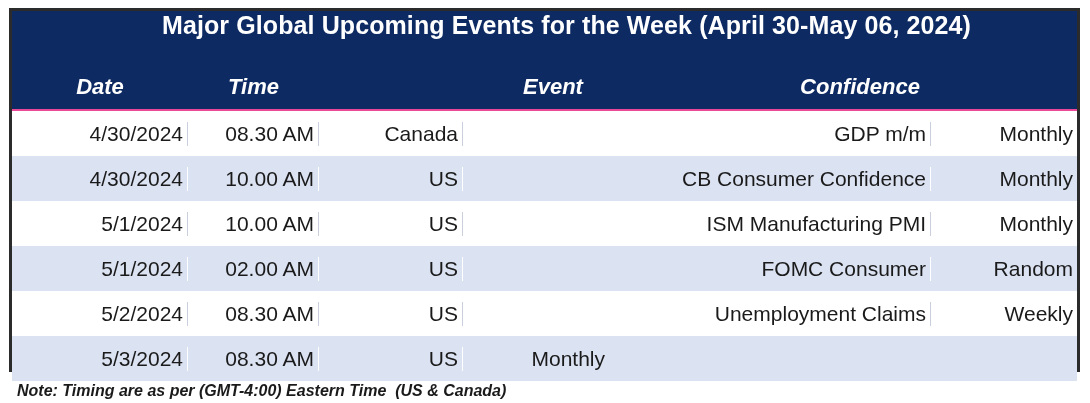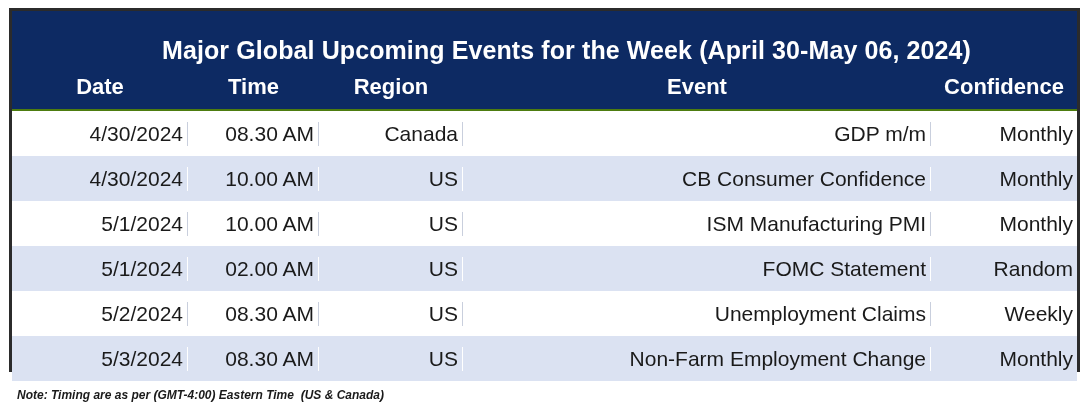--- a/index.html
+++ b/index.html
@@ -28,39 +28,40 @@
     width: 1071px;
     height: 364px;
     background: #ffffff;
   }
 
   
   .title-band {
     background: #0d2a63;
     height: 54px;
     display: flex;
-    align-items: flex-end;
+    align-items: flex-start;
     justify-content: center;
     padding-left: 44px;
   }
   .title-text {
     color: #ffffff;
     font-size: 25px;
     font-weight: bold;
     letter-spacing: 0.1px;
     white-space: nowrap;
   }
 
   
   .header-row {
     background: #0d2a63;
     height: 44px;
     display: flex;
     align-items: center;
-    border-bottom: 2px solid #4d7c0f;
+    border-bottom: 2px solid #ec4899;
+    font-style: italic;
   }
   .header-row .cell {
     color: #ffffff;
     font-size: 22px;
     font-weight: bold;
     text-align: center;
     white-space: nowrap;
     overflow: hidden;
   }
 
@@ -102,44 +103,43 @@
   }
   .row.alt .c-date,
   .row.alt .c-time,
   .row.alt .c-region,
   .row.alt .c-event {
     border-right: 1px solid #ffffff;
   }
 
   
   .footnote {
-    margin-top: 16px;
+    margin-top: 10px;
     padding-left: 8px;
-    font-size: 12px;
+    font-size: 16px;
     font-weight: bold;
     font-style: italic;
     color: #1a1a1a;
     white-space: pre;
   }
 </style>
 </head>
 <body>
 
 <div class="page">
 
   <div class="table-wrap">
 
     <div class="title-band">
       <div class="title-text">Major Global Upcoming Events for the Week (April 30-May 06, 2024)</div>
     </div>
 
     <div class="header-row">
       <div class="cell c-date">Date</div>
       <div class="cell c-time">Time</div>
-      <div class="cell c-region">Region</div>
       <div class="cell c-event">Event</div>
       <div class="cell c-frequency">Confidence</div>
     </div>
 
     <div class="body-rows">
 
       <div class="row">
         <div class="cell c-date">4/30/2024</div>
         <div class="cell c-time">08.30 AM</div>
         <div class="cell c-region">Canada</div>
@@ -160,37 +160,36 @@
         <div class="cell c-time">10.00 AM</div>
         <div class="cell c-region">US</div>
         <div class="cell c-event">ISM Manufacturing PMI</div>
         <div class="cell c-frequency">Monthly</div>
       </div>
 
       <div class="row alt">
         <div class="cell c-date">5/1/2024</div>
         <div class="cell c-time">02.00 AM</div>
         <div class="cell c-region">US</div>
-        <div class="cell c-event">FOMC Statement</div>
+        <div class="cell c-event">FOMC Consumer</div>
         <div class="cell c-frequency">Random</div>
       </div>
 
       <div class="row">
         <div class="cell c-date">5/2/2024</div>
         <div class="cell c-time">08.30 AM</div>
         <div class="cell c-region">US</div>
         <div class="cell c-event">Unemployment Claims</div>
         <div class="cell c-frequency">Weekly</div>
       </div>
 
       <div class="row alt">
         <div class="cell c-date">5/3/2024</div>
         <div class="cell c-time">08.30 AM</div>
         <div class="cell c-region">US</div>
-        <div class="cell c-event">Non-Farm Employment Change</div>
         <div class="cell c-frequency">Monthly</div>
       </div>
 
     </div>
   </div>
 
   <div class="footnote">Note: Timing are as per (GMT-4:00) Eastern Time  (US &amp; Canada)</div>
 
 </div>
 

